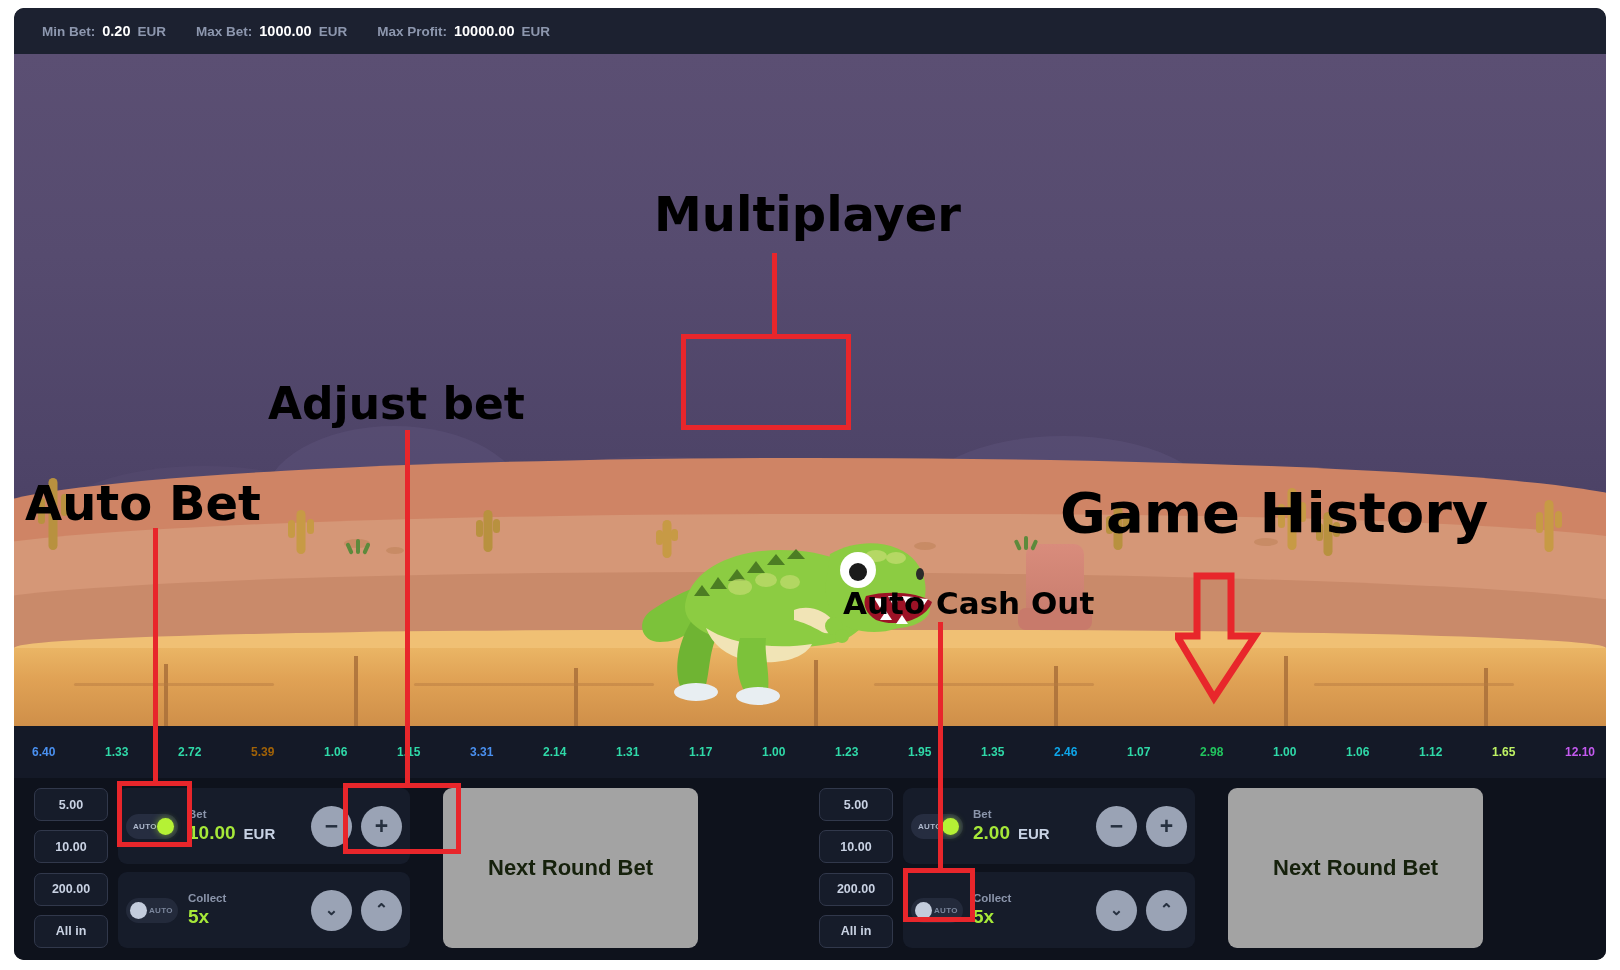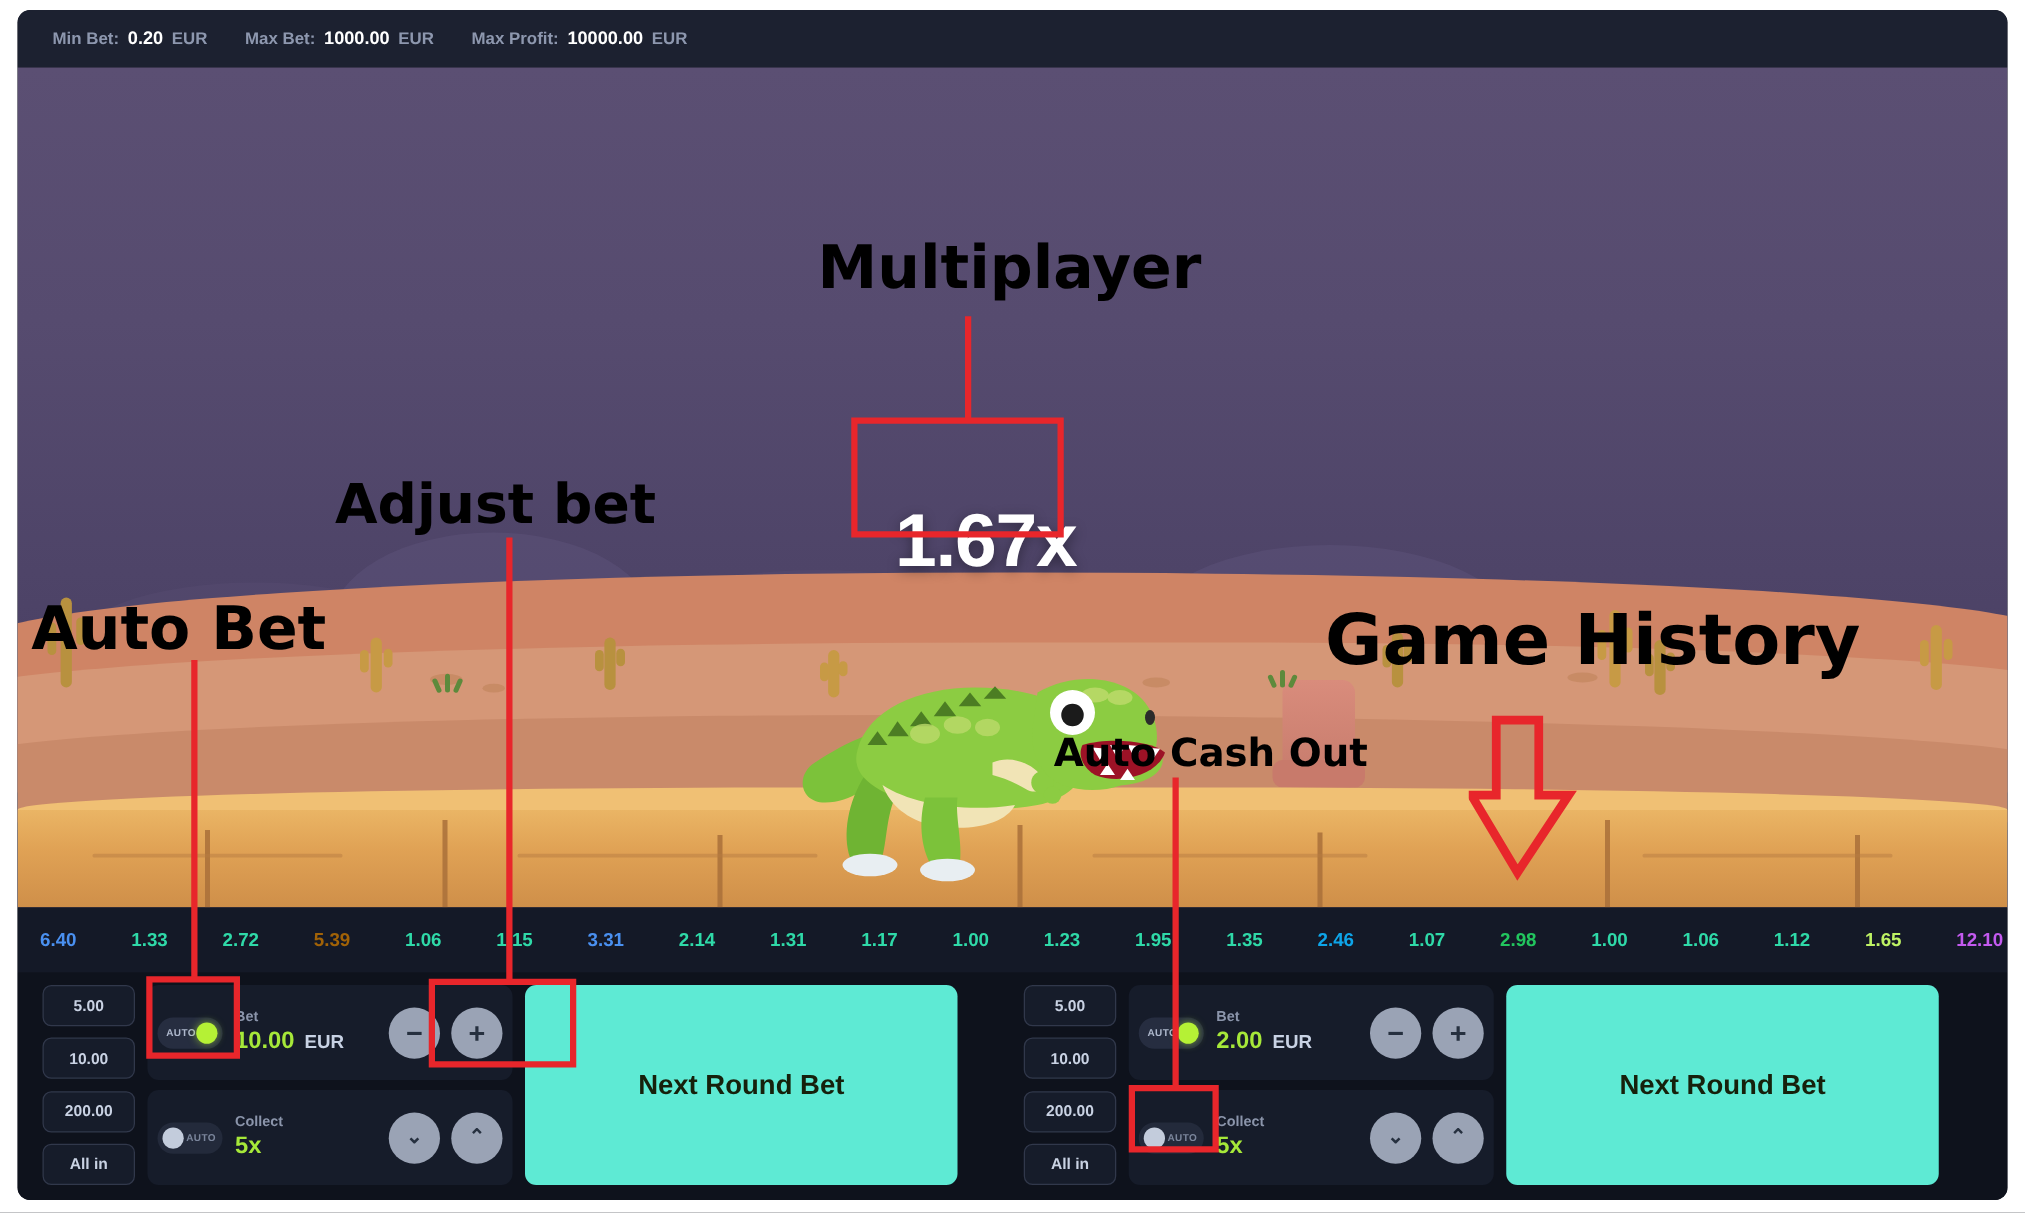--- a/index.html
+++ b/index.html
@@ -87,21 +87,21 @@
   
   #dino{ position:absolute; left:620px; top:438px; width:300px; height:215px; }
 
   
   #history{
     position:absolute; left:0; top:718px; width:100%; height:52px;
     background:#141927; display:flex; align-items:center; overflow:hidden;
   }
   .hist-list{ display:flex; align-items:center; gap:0; flex:1; padding-left:18px; }
   .hist-item{
-    font-size:15px; font-weight:bold; width:73px; text-align:left; white-space:nowrap;
+    font-size:12px; font-weight:bold; width:73px; text-align:left; white-space:nowrap;
   }
 
   
   #panels{
     position:absolute; left:0; top:770px; width:100%; height:182px;
     background:#0e121c; display:flex; gap:18px; padding:10px 20px 12px 20px;
   }
   .panel{ flex:1; display:flex; gap:10px; }
 
   .quickcol{ display:flex; flex-direction:column; justify-content:space-between; width:74px; gap:7px; }
@@ -135,23 +135,23 @@
 
   .steppers{ display:flex; gap:9px; flex:none; }
   .circbtn{
     width:41px; height:41px; border-radius:50%; background:#9aa3b5;
     display:flex; align-items:center; justify-content:center;
     color:#26303f; font-size:23px; font-weight:bold; line-height:1;
   }
   .circbtn.sm{ font-size:16px; }
 
   .actionbtn{
-    width:346px; background:#5eead4; border-radius:9px;
+    width:255px; background:#a3a3a3; border-radius:9px;
     display:flex; align-items:center; justify-content:center;
-    color:#16210c; font-size:22px; font-weight:bold;
+    color:#16210c; font-size:22px; font-weight:bold;margin-left:23px;
   }
 
   
   #overlay{ position:absolute; left:0; top:0; width:1620px; height:970px; pointer-events:none; }
   .anno-text{
     position:absolute; color:#000000; font-weight:bold; white-space:nowrap;
     font-family:"DejaVu Sans", sans-serif;
   }
   .anno-line{ position:absolute; background:#e8262b; width:5px; }
   .anno-box{ position:absolute; border:5px solid #e8262b; }
@@ -257,21 +257,20 @@
     <div class="crack" style="left:560px;  height:58px;"></div>
     <div class="crack" style="left:800px;  height:66px;"></div>
     <div class="crack" style="left:1040px; height:60px;"></div>
     <div class="crack" style="left:1270px; height:70px;"></div>
     <div class="crack" style="left:1470px; height:58px;"></div>
     <div class="rockseam" style="left:60px;  width:200px;"></div>
     <div class="rockseam" style="left:400px; width:240px;"></div>
     <div class="rockseam" style="left:860px; width:220px;"></div>
     <div class="rockseam" style="left:1300px;width:200px;"></div>
 
-    <div id="multiplier">1.67x</div>
 
     <div id="dino">
       <svg viewBox="0 0 300 215" width="300" height="215">
 
         <path d="M18 118 C 2 128, 6 150, 26 150 C 48 150, 62 136, 74 124 L60 96 C44 102, 30 110, 18 118 Z" fill="#7cc23a"></path>
 
         <path d="M58 128 C 44 150, 40 176, 46 194 C 50 206, 64 208, 70 198 C 76 186, 74 160, 84 142 Z" fill="#6fb433"></path>
 
         <path d="M52 108 C 60 76, 100 58, 146 58 C 196 58, 228 74, 236 96 C 244 120, 228 146, 196 152 C 150 160, 96 154, 70 140 C 56 132, 48 122, 52 108 Z" fill="#8ccc42"></path>
 

